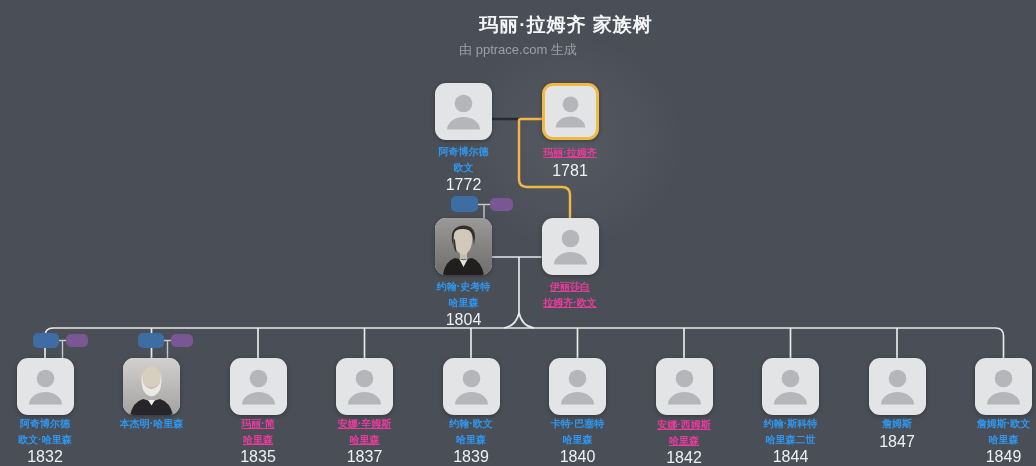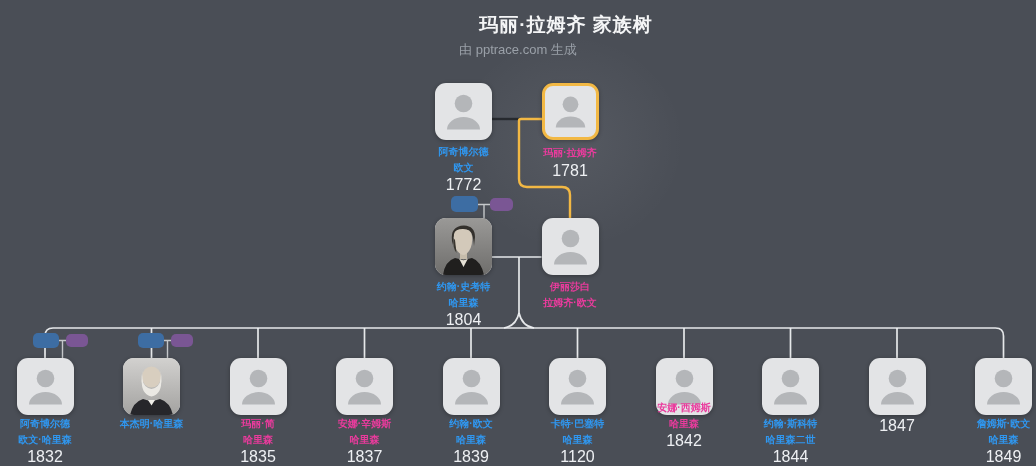--- a/index.html
+++ b/index.html
@@ -27,21 +27,21 @@
   .badge-m{background:var(--badge-blue);}
   .badge-f{background:var(--badge-purple);}
   .card{position:absolute;z-index:3;width:57px;height:57px;box-sizing:border-box;
         background:var(--node-bg);border-radius:11px;box-shadow:0 1px 4px rgba(0,0,0,.3);overflow:hidden;}
   .card[data-highlighted="true"]{border:3px solid var(--highlight);}
   .card svg{display:block;width:100%;height:100%;}
   .silhouette circle,.silhouette path{fill:var(--avatar);}
   .plabel{position:absolute;z-index:4;width:150px;text-align:center;}
   .pname{font-size:10px;font-weight:bold;line-height:15.5px;}
   .pname[data-gender="male"]{color:var(--male);}
-  .pname[data-gender="female"]{color:var(--female);}
+  .pname[data-gender="female"]{color:var(--female);text-decoration:underline;}
   .nline{display:block;}
   .pyear{font-size:16px;line-height:17px;margin-top:1px;color:var(--year);}
 </style>
 </head>
 <body>
 
 <div id="canvas">
 
   <div class="glow"></div>
 
@@ -223,30 +223,30 @@
     <svg class="silhouette" viewBox="0 0 57 57">
       <circle cx="28.5" cy="20.5" r="8.8"></circle>
         <path d="M12,46.5 A16.5,12.5 0 0 1 45,46.5 Z"></path>
       </svg>
   </div>
   <div class="plabel" style="left:502.5px;top:416px">
     <div class="pname" data-gender="male">
       <span class="nline">卡特·巴塞特</span>
       <span class="nline">哈里森</span>
     </div>
-    <div class="pyear">1120</div>
+    <div class="pyear">1840</div>
   </div>
 
   <div class="card" style="left:655.5px;top:358px">
     <svg class="silhouette" viewBox="0 0 57 57">
       <circle cx="28.5" cy="20.5" r="8.8"></circle>
         <path d="M12,46.5 A16.5,12.5 0 0 1 45,46.5 Z"></path>
       </svg>
   </div>
-  <div class="plabel" style="left:609px;top:400px">
+  <div class="plabel" style="left:609px;top:417px">
     <div class="pname" data-gender="female">
       <span class="nline">安娜·西姆斯</span>
       <span class="nline">哈里森</span>
     </div>
     <div class="pyear">1842</div>
   </div>
 
   <div class="card" style="left:762px;top:358px">
     <svg class="silhouette" viewBox="0 0 57 57">
       <circle cx="28.5" cy="20.5" r="8.8"></circle>
@@ -262,20 +262,21 @@
   </div>
 
   <div class="card" style="left:868.5px;top:358px">
     <svg class="silhouette" viewBox="0 0 57 57">
       <circle cx="28.5" cy="20.5" r="8.8"></circle>
         <path d="M12,46.5 A16.5,12.5 0 0 1 45,46.5 Z"></path>
       </svg>
   </div>
   <div class="plabel" style="left:822px;top:416px">
     <div class="pname" data-gender="male">
+      <span class="nline">詹姆斯</span>
     </div>
     <div class="pyear">1847</div>
   </div>
 
   <div class="card" style="left:975px;top:358px">
     <svg class="silhouette" viewBox="0 0 57 57">
       <circle cx="28.5" cy="20.5" r="8.8"></circle>
         <path d="M12,46.5 A16.5,12.5 0 0 1 45,46.5 Z"></path>
       </svg>
   </div>

